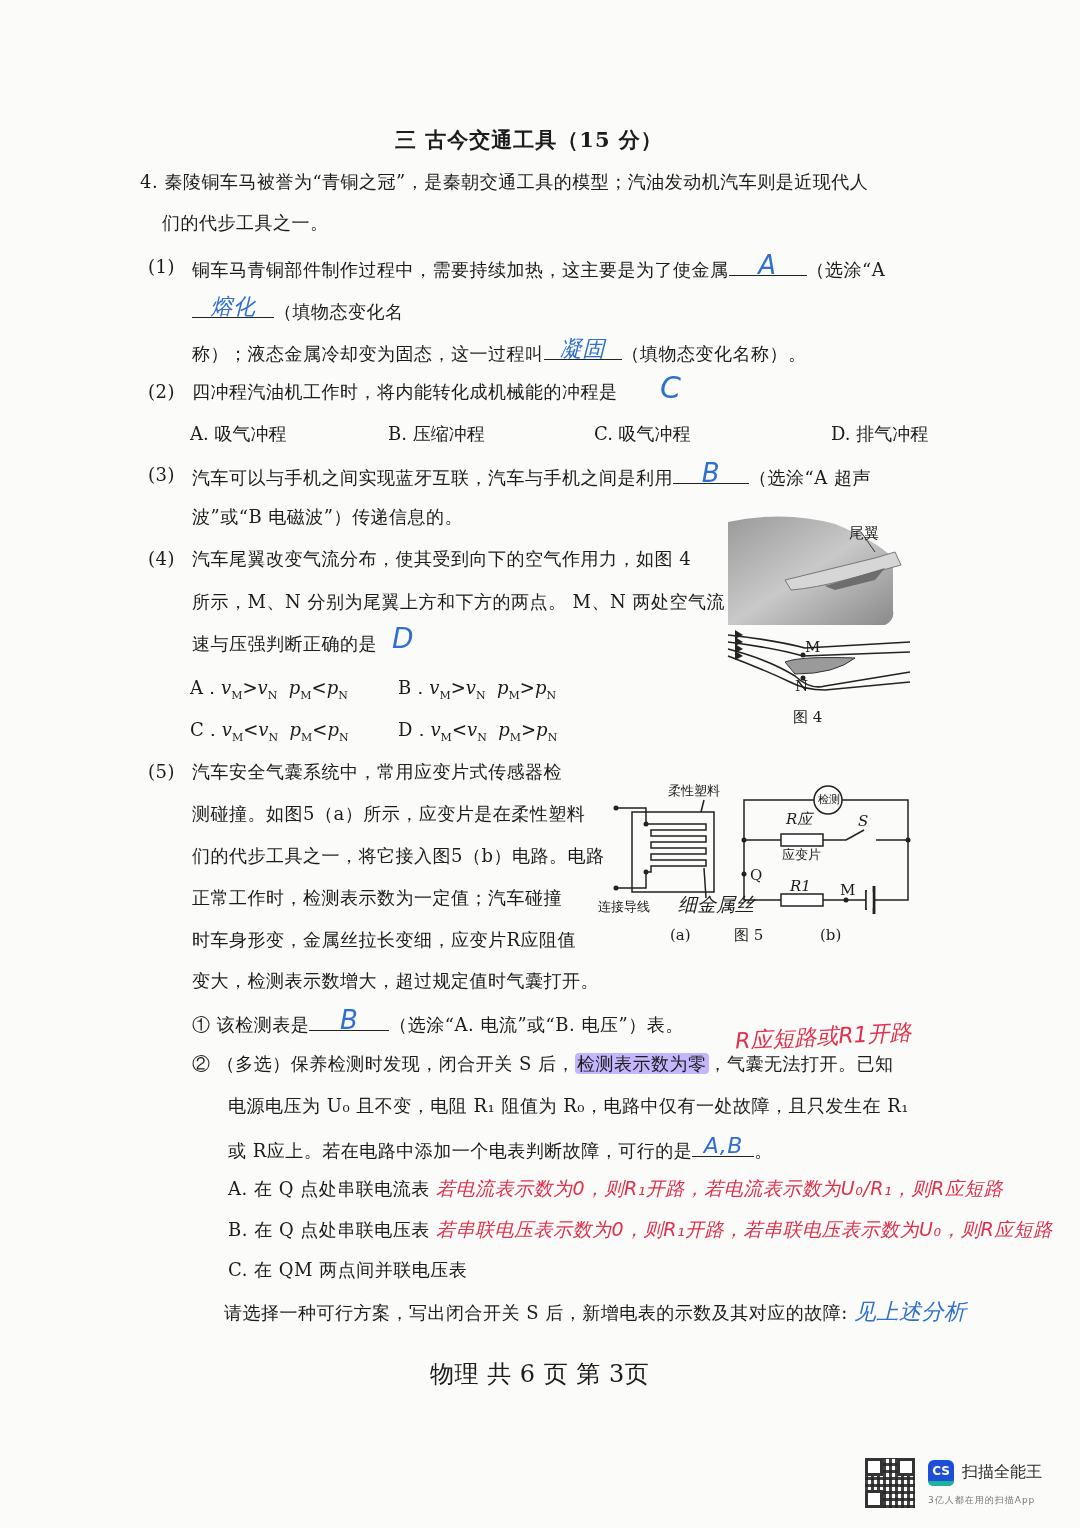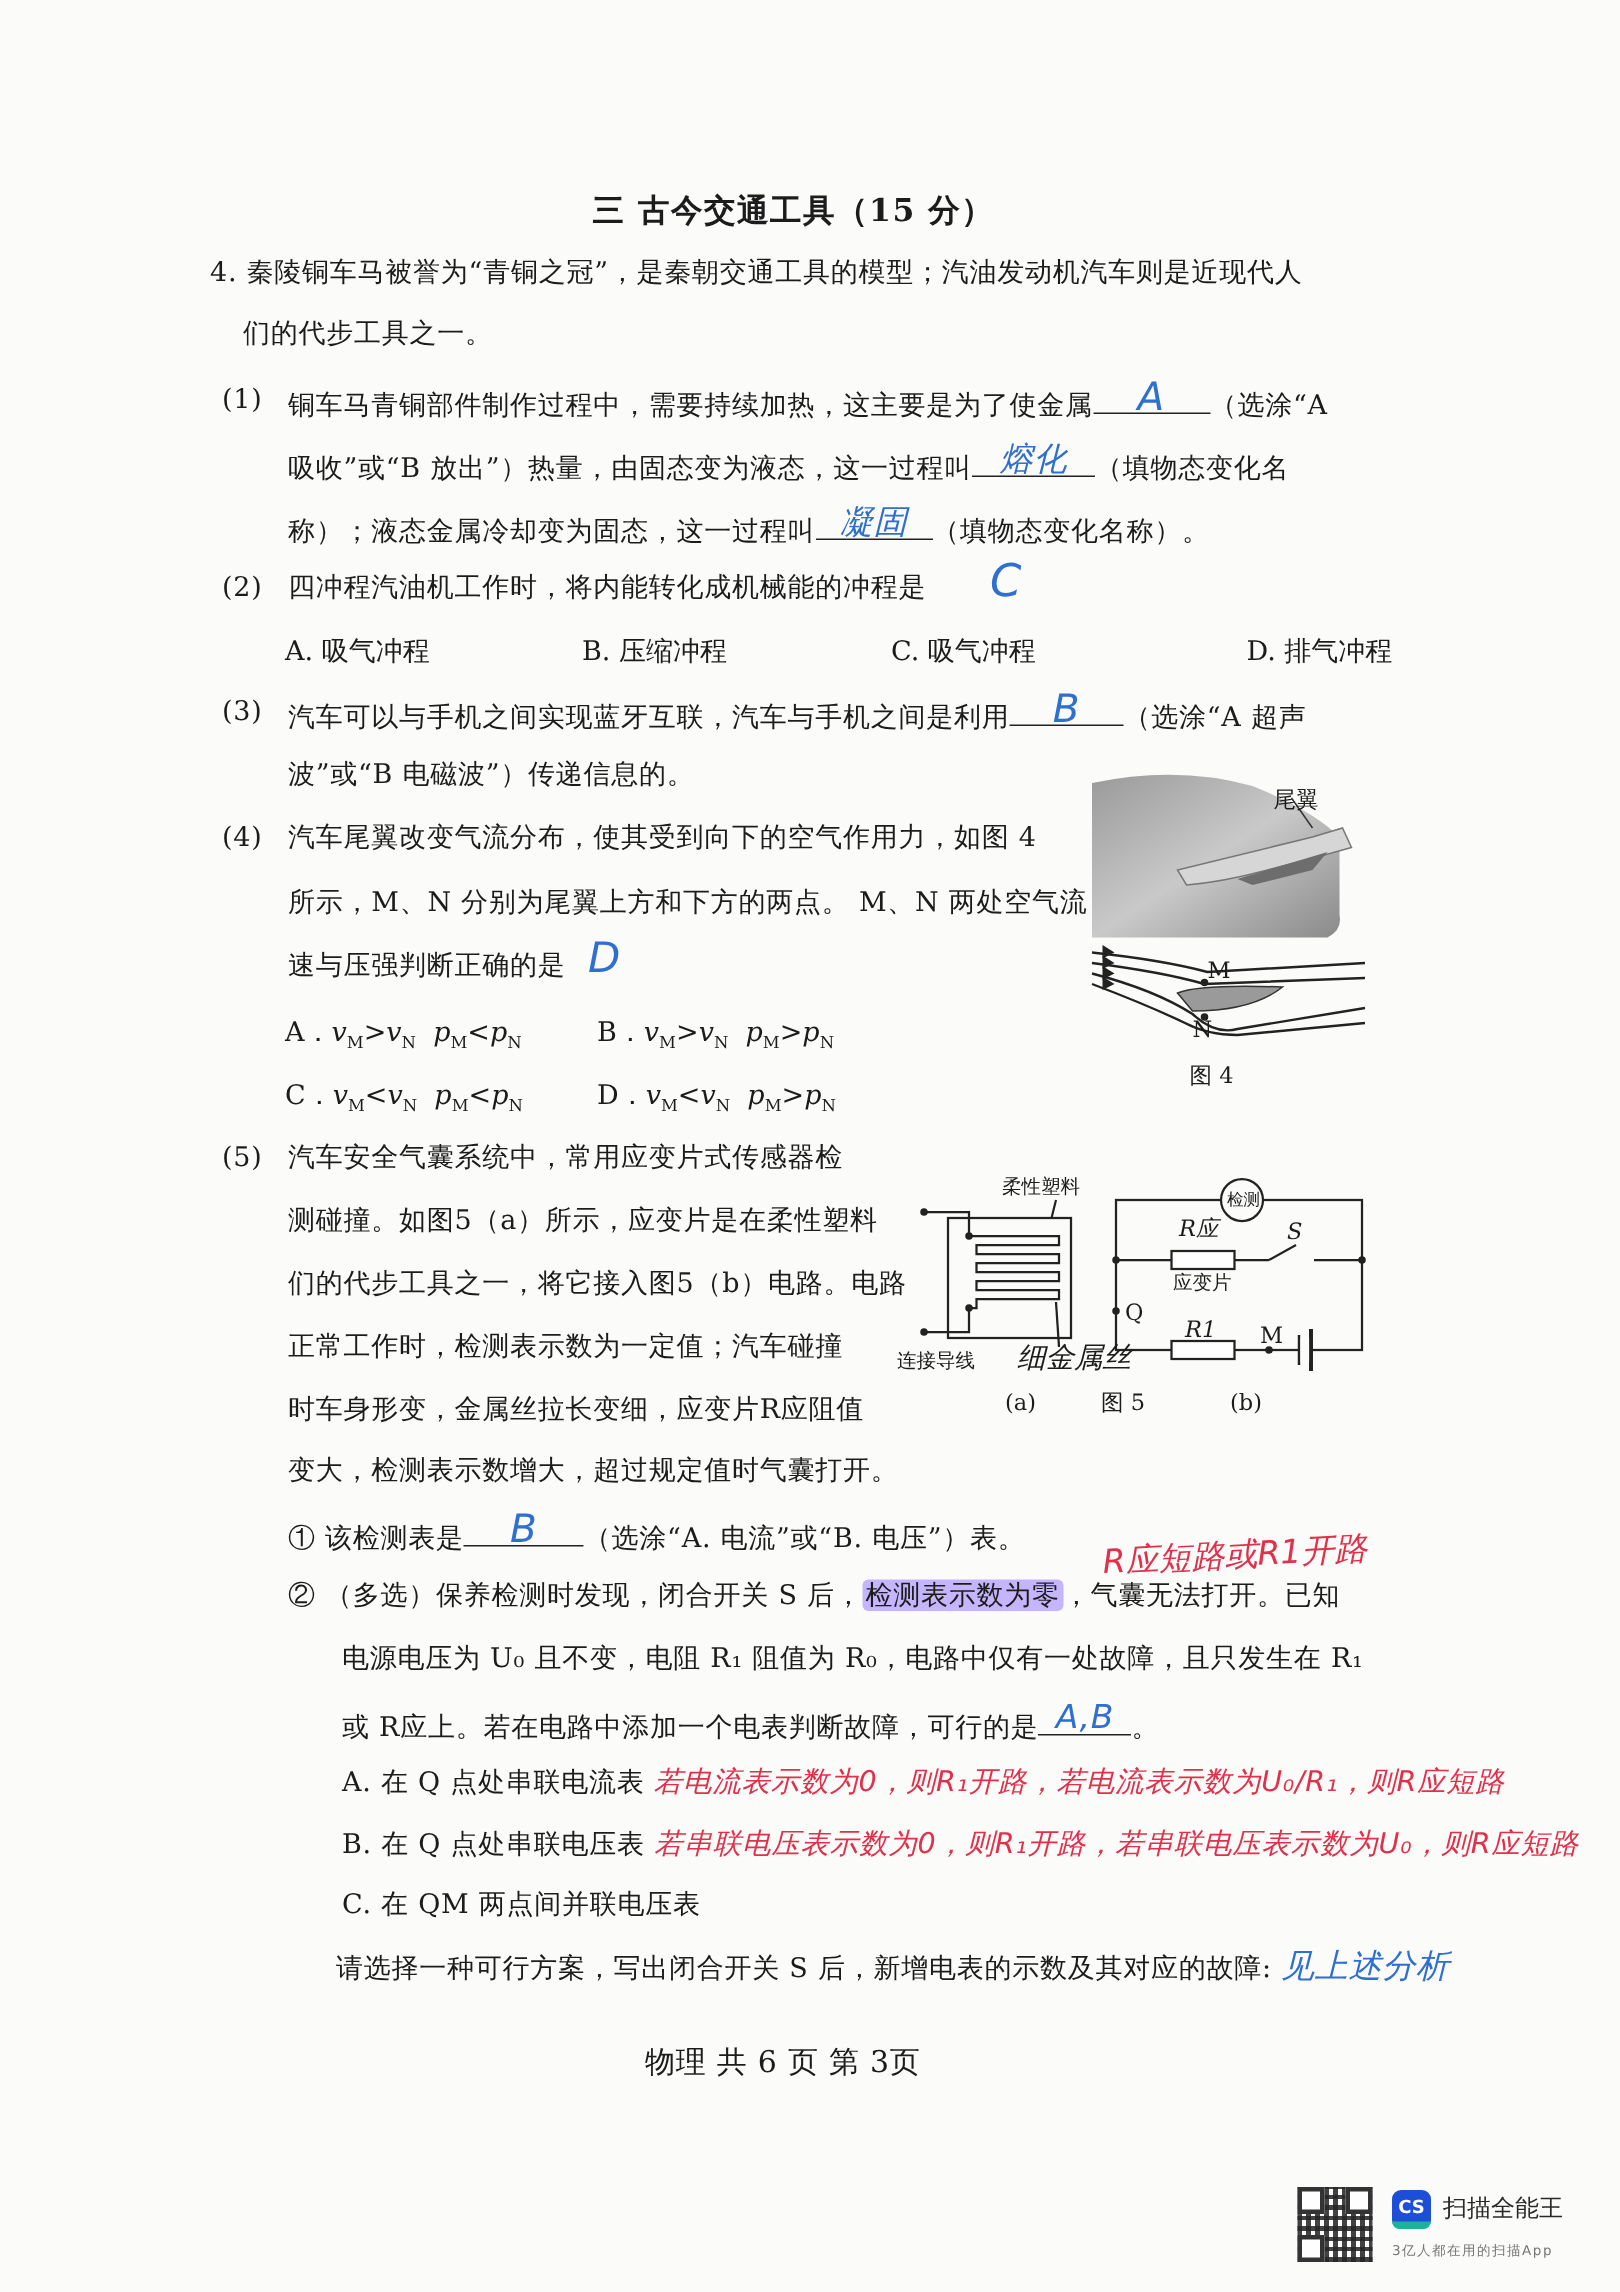--- a/index.html
+++ b/index.html
@@ -9,21 +9,21 @@
   .line{position:absolute;font-size:18px;white-space:nowrap;line-height:24px;letter-spacing:0.5px;}
   .title{font-size:21px;font-weight:bold;letter-spacing:1px;}
   .blank{display:inline-block;border-bottom:1.5px solid #222;position:relative;height:20px;vertical-align:baseline;}
   .hw-blue{font-family:"DejaVu Sans","Liberation Sans",sans-serif;color:#2f6fcf;font-style:italic;}
   .hw-red{font-family:"DejaVu Sans","Liberation Sans",sans-serif;color:#e0304a;font-style:italic;}
   .blank .hw-blue{position:absolute;left:0;right:0;bottom:-2px;text-align:center;font-size:26px;}
   .hl{background:#c4b5fd;border-radius:4px;padding:0 2px;}
   sub{font-size:11px;}
   .opt{position:absolute;font-size:18px;white-space:nowrap;}
   .fig-label{font-size:15px;}
-  .footer{font-size:20px;}
+  .footer{font-size:24px;}
   .qr{position:absolute;left:865px;top:1458px;width:50px;height:50px;
       background:
         repeating-linear-gradient(90deg,#222 0 3px,transparent 3px 6px),
         repeating-linear-gradient(0deg,#222 0 3px,transparent 3px 7px);
       background-blend-mode:multiply;opacity:.85;}
   .qr-corner{position:absolute;width:12px;height:12px;border:3px solid #111;background:#fff;}
   .cs-logo{position:absolute;left:928px;top:1460px;width:26px;height:26px;border-radius:6px;background:#1d4ed8;
        color:#fff;font-family:"DejaVu Sans",sans-serif;font-weight:bold;font-size:12px;text-align:center;line-height:22px;}
   .cs-logo::after{content:"";position:absolute;left:0;right:0;bottom:0;height:5px;background:#1bb39a;border-radius:0 0 6px 6px;}
 </style>
@@ -33,21 +33,21 @@
 <div class="line title" style="left:395px;top:128px;">三  古今交通工具（15 分）</div>
 
 <div class="line" style="left:140px;top:170px;">4.  秦陵铜车马被誉为“青铜之冠”，是秦朝交通工具的模型；汽油发动机汽车则是近现代人</div>
 <div class="line" style="left:162px;top:211px;">们的代步工具之一。</div>
 
 <div class="line" style="left:148px;top:255px;">(1)</div>
 <div class="line" style="left:192px;top:255px;">
   <span>铜车马青铜部件制作过程中，需要持续加热，这主要是为了使金属</span><span class="blank" style="width:78px;"><span class="hw-blue">A</span></span><span>（选涂“A</span>
 </div>
 <div class="line" style="left:192px;top:297px;">
-  <span>吸收”或“B 放出”）热量，由固态变为液态，这一过程叫</span><span class="blank" style="width:82px;"><span class="hw-blue" style="font-size:22px;">熔化</span></span><span>（填物态变化名</span>
+  <span class="blank" style="width:82px;"><span class="hw-blue" style="font-size:22px;">熔化</span></span><span>（填物态变化名</span>
 </div>
 <div class="line" style="left:192px;top:339px;">
   <span>称）；液态金属冷却变为固态，这一过程叫</span><span class="blank" style="width:78px;"><span class="hw-blue" style="font-size:22px;">凝固</span></span><span>（填物态变化名称）。</span>
 </div>
 
 <div class="line" style="left:148px;top:380px;">(2)</div>
 <div class="line" style="left:192px;top:380px;">四冲程汽油机工作时，将内能转化成机械能的冲程是</div>
 <div class="abs hw-blue" style="left:660px;top:370px;font-size:30px;">C</div>
 <div class="opt" style="left:190px;top:422px;">A. 吸气冲程</div>
 <div class="opt" style="left:388px;top:422px;">B. 压缩冲程</div>

